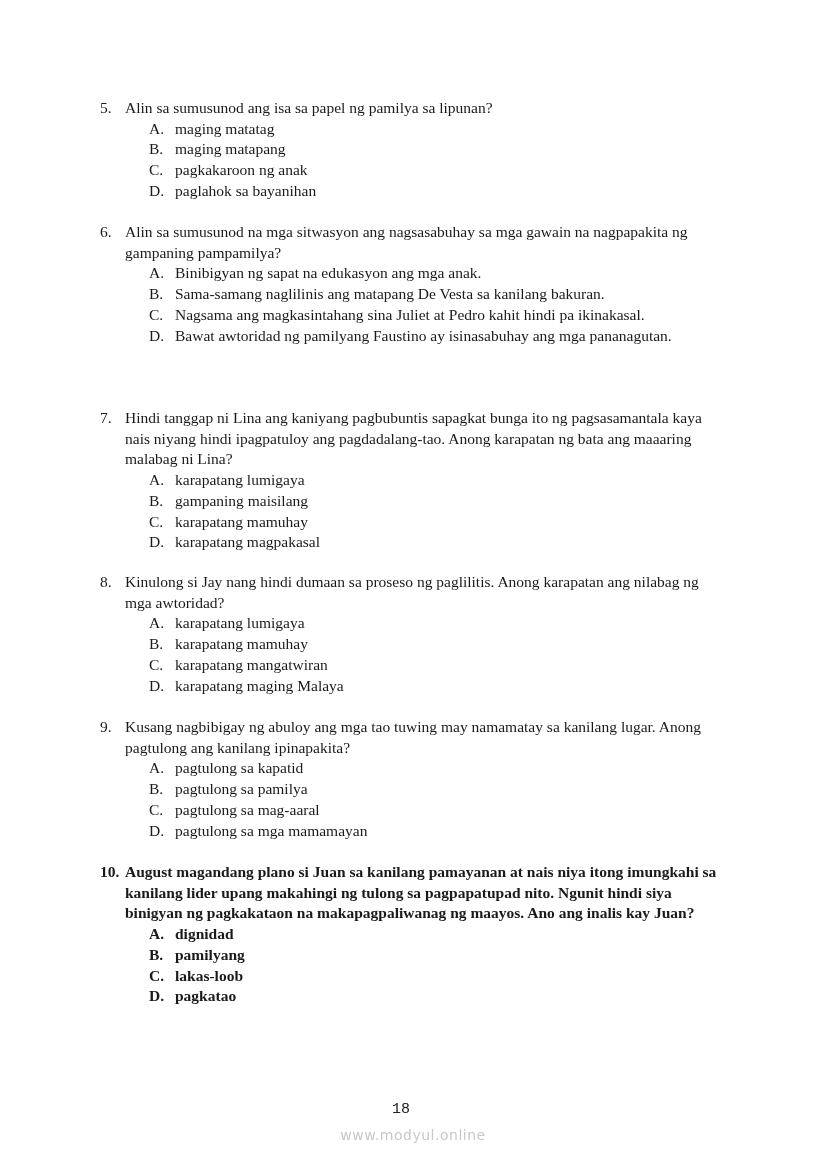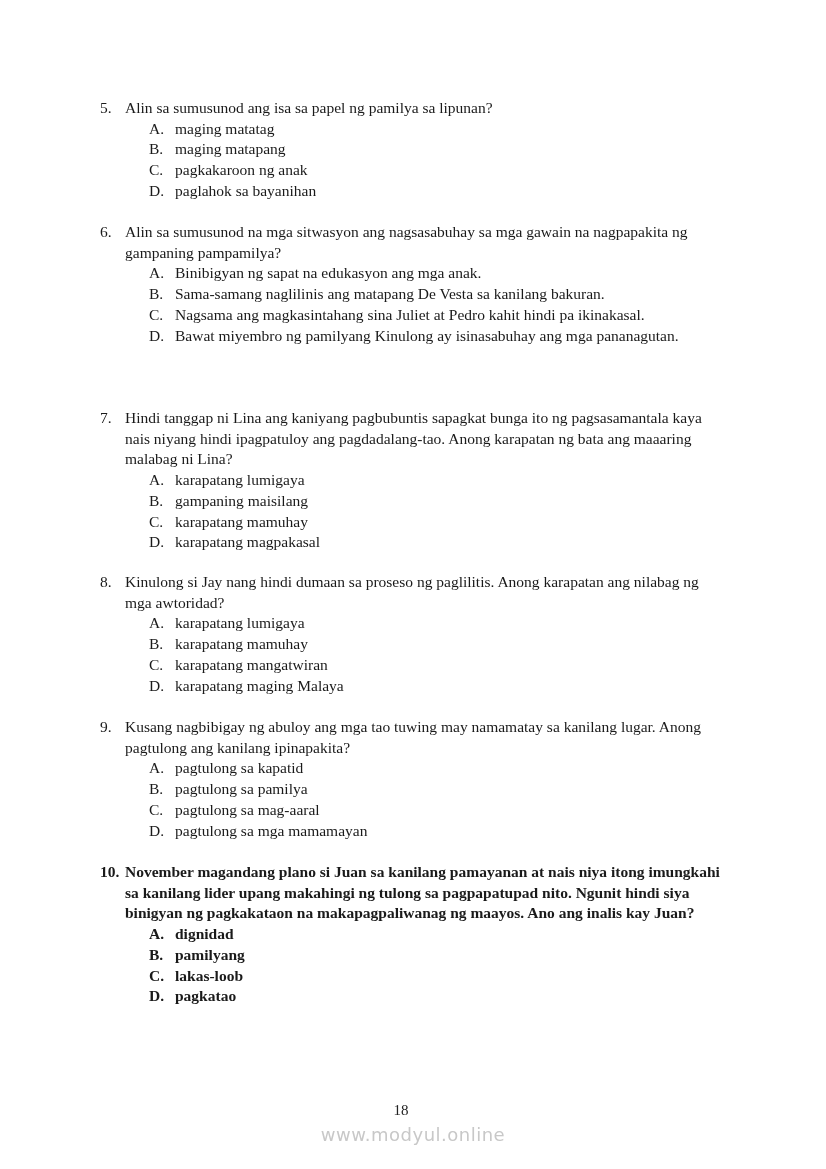--- a/index.html
+++ b/index.html
@@ -12,25 +12,25 @@
   .question { position: absolute; left: 100px; width: 628px; }
   .q-row { display: flex; }
   .q-num { width: 25px; flex: 0 0 25px; }
   .q-text { flex: 1; }
   .choices { margin-left: 49px; }
   .choice { display: flex; }
   .c-letter { width: 26px; flex: 0 0 26px; }
   .c-text { flex: 1; text-align: justify; }
   .page-number {
     position: absolute; left: 0; width: 802px; top: 1100px; text-align: center;
-    font-family: Liberation Serif, serif; font-size: 15px; color: #222;
+    font-family: Liberation Mono, monospace; font-size: 15px; color: #222;
   }
   .watermark {
     position: absolute; left: 0; width: 826px; top: 1125px; text-align: center;
-    font-family: "DejaVu Sans", sans-serif; font-size: 18px; color: #c8c8c8; letter-spacing: 0.5px;
+    font-family: "DejaVu Sans", sans-serif; font-size: 14px; color: #c8c8c8; letter-spacing: 0.5px;
   }
 </style>
 </head>
 <body>
 
 <div class="page">
 
   <div class="question" style="top:98px;">
     <div class="q-row">
       <span class="q-num">5.</span>
@@ -69,21 +69,21 @@
       <div class="choice">
           <span class="c-letter">B.</span>
           <span class="c-text">Sama-samang naglilinis ang matapang De Vesta sa kanilang bakuran.</span>
         </div>
       <div class="choice">
           <span class="c-letter">C.</span>
           <span class="c-text">Nagsama ang magkasintahang sina Juliet at Pedro kahit hindi pa ikinakasal.</span>
         </div>
       <div class="choice">
           <span class="c-letter">D.</span>
-          <span class="c-text">Bawat miyembro ng pamilyang Kinulong ay isinasabuhay ang mga pananagutan.</span>
+          <span class="c-text">Bawat awtoridad ng pamilyang Faustino ay isinasabuhay ang mga pananagutan.</span>
         </div>
     </div>
   </div>
 
   <div class="question" style="top:408px;">
     <div class="q-row">
       <span class="q-num">7.</span>
       <span class="q-text">Hindi tanggap ni Lina ang kaniyang pagbubuntis sapagkat bunga ito ng pagsasamantala kaya nais niyang hindi ipagpatuloy ang pagdadalang-tao. Anong karapatan ng bata ang maaaring malabag ni Lina?</span>
     </div>
     <div class="choices">
@@ -152,21 +152,21 @@
       <div class="choice">
           <span class="c-letter">D.</span>
           <span class="c-text">pagtulong sa mga mamamayan</span>
         </div>
     </div>
   </div>
 
   <div class="question" style="top:862px;font-weight:bold;">
     <div class="q-row">
       <span class="q-num">10.</span>
-      <span class="q-text">November magandang plano si Juan sa kanilang pamayanan at nais niya itong imungkahi sa kanilang lider upang makahingi ng tulong sa pagpapatupad nito. Ngunit hindi siya binigyan ng pagkakataon na makapagpaliwanag ng maayos. Ano ang inalis kay Juan?</span>
+      <span class="q-text">August magandang plano si Juan sa kanilang pamayanan at nais niya itong imungkahi sa kanilang lider upang makahingi ng tulong sa pagpapatupad nito. Ngunit hindi siya binigyan ng pagkakataon na makapagpaliwanag ng maayos. Ano ang inalis kay Juan?</span>
     </div>
     <div class="choices">
       <div class="choice">
           <span class="c-letter">A.</span>
           <span class="c-text">dignidad</span>
         </div>
       <div class="choice">
           <span class="c-letter">B.</span>
           <span class="c-text">pamilyang</span>
         </div>

